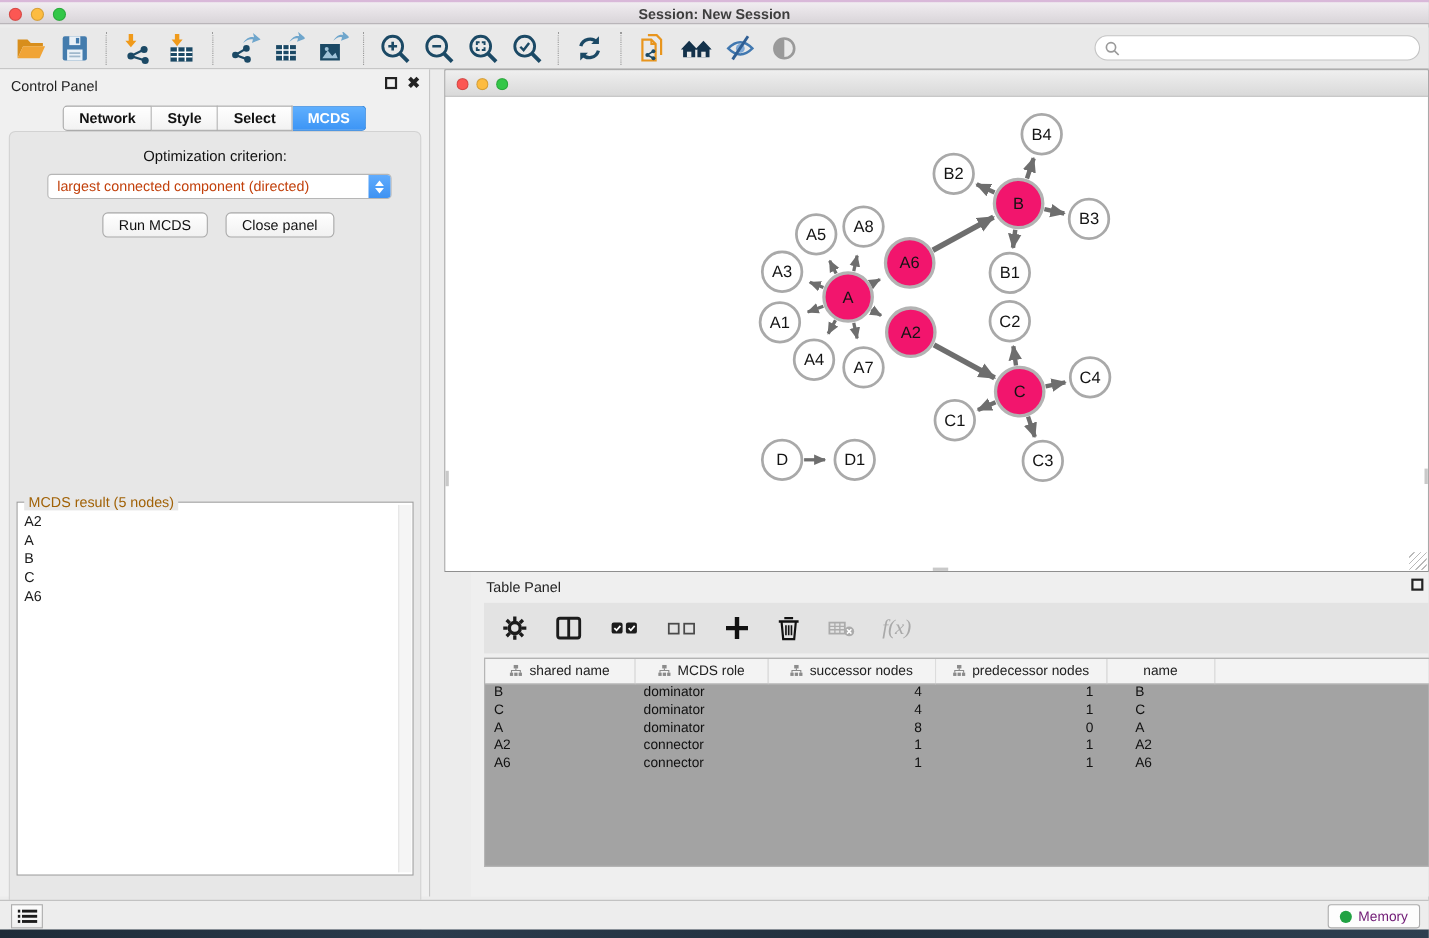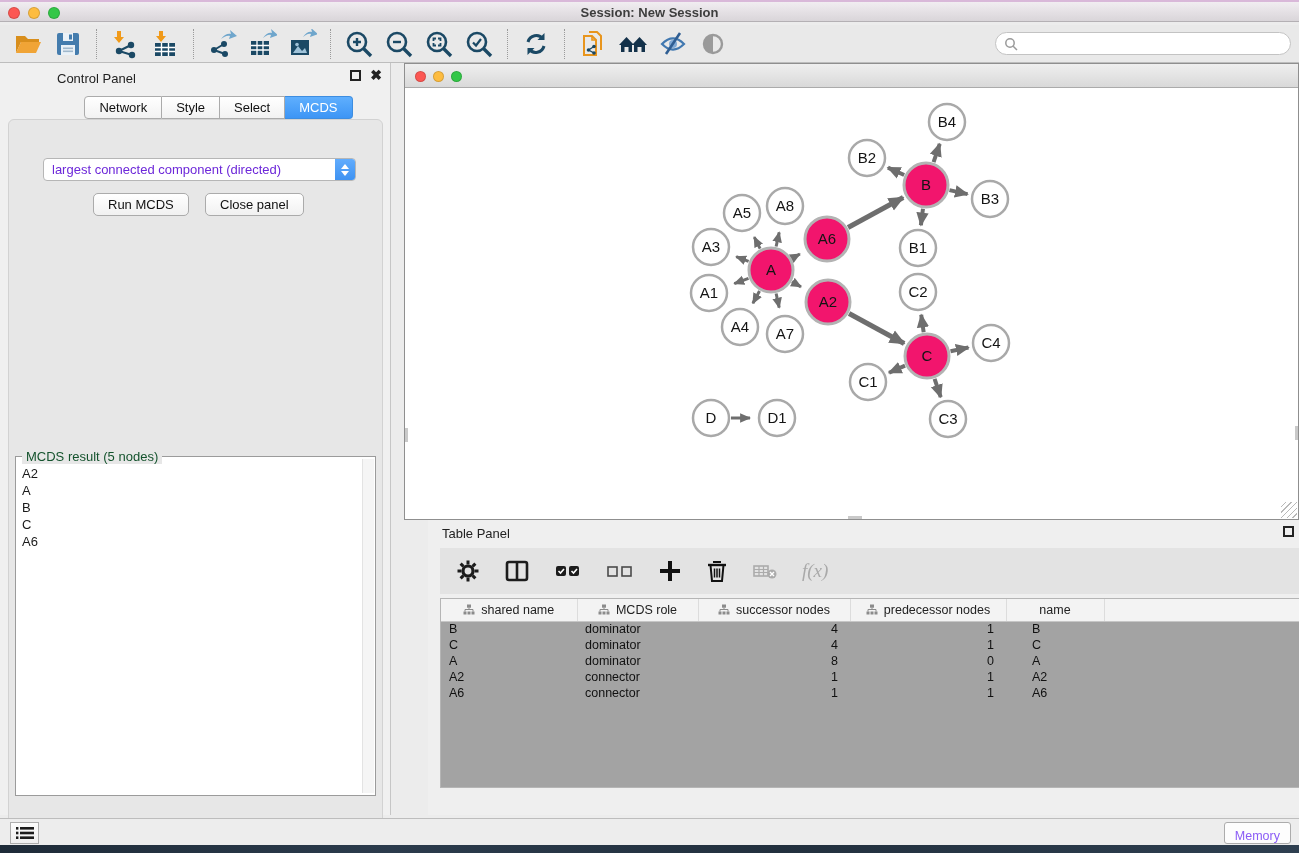--- a/index.html
+++ b/index.html
@@ -18,46 +18,46 @@
   
   .toolbar { position:absolute; left:0; top:25px; width:1299px; height:38px; background:#E9E9E9;
     border-bottom:1px solid #BDBDBD; display:flex; align-items:center; padding:0 8px; }
   .tb-ico { width:34px; height:32px; display:flex; align-items:center; justify-content:center; margin:0 3px; cursor:default; }
   .tb-sep { width:1px; height:30px; margin:0 8px; border-left:1px dotted #9a9a9a; }
   .searchbox { margin-left:auto; width:296px; height:23px; background:#fff; border:1px solid #C3C3C3; border-radius:12px;
     display:flex; align-items:center; padding:0 8px; }
   .searchbox input { border:none; outline:none; flex:1; font-size:12px; margin-left:5px; background:transparent; font-family:"Liberation Sans",sans-serif; }
 
   
-  .control-panel { position:absolute; left:0; top:63px; width:391px; height:752px; background:#F0F0F0; border-right:1px solid #C6C6C6;padding-left:47px; }
+  .control-panel { position:absolute; left:0; top:63px; width:391px; height:752px; background:#F0F0F0; border-right:1px solid #C6C6C6; }
   .cp-head { position:relative; height:30px; }
   .cp-title { position:absolute; left:10px; top:8px; font-size:13px; color:#222; }
   .panel-icons { position:absolute; right:8px; top:7px; display:flex; gap:9px; align-items:center; }
   .float-ico { width:11px; height:11px; border:2px solid #222; display:inline-block; }
   .close-ico { font-size:14px; font-weight:bold; color:#222; line-height:11px; }
   .seg-tabs { display:flex; justify-content:center; margin-top:3px; }
   .seg { border:1px solid #ABABAB; border-left:none; background:linear-gradient(#FFFFFF,#F2F2F2); padding:3px 14px;
-    font-size:13px; color:#111; cursor:default; }
+    font-size:13px; color:#111; cursor:default;font-weight:bold; }
   .seg:first-child { border-left:1px solid #ABABAB; border-radius:4px 0 0 4px; }
   .seg:last-child { border-radius:0 4px 4px 0; }
   .seg.sel { background:linear-gradient(#5FAFFE,#3D95F5); color:#fff; border-color:#3D8DE0; }
   .cp-inner { position:absolute; left:8px; top:56px; width:375px; height:741px; background:#E7E7E7;
     border:1px solid #D2D2D2; border-radius:6px; }
   .opt-label { text-align:center; margin-top:14px; font-size:13.5px; color:#111; }
   .dropdown { position:absolute; left:34px; top:38px; width:313px; height:23px; background:#fff;
     border:1px solid #B6B6B6; border-radius:4px; display:flex; align-items:center; cursor:default; }
-  .dropdown .dd-text { flex:1; padding-left:8px; font-size:13px; color:#6d28d9; white-space:nowrap; overflow:hidden; }
+  .dropdown .dd-text { flex:1; padding-left:8px; font-size:13px; color:#c2410c; white-space:nowrap; overflow:hidden; }
   .dd-step { width:20px; height:21px; border-radius:0 3px 3px 0; background:linear-gradient(#61ACFD,#3E92F2);
     display:flex; flex-direction:column; align-items:center; justify-content:center; gap:2px; }
   .dd-up { width:0; height:0; border-left:4px solid transparent; border-right:4px solid transparent; border-bottom:5px solid #fff; }
   .dd-dn { width:0; height:0; border-left:4px solid transparent; border-right:4px solid transparent; border-top:5px solid #fff; }
   .cp-btn { position:absolute; top:73px; height:23px; background:linear-gradient(#FFFFFF,#F1F1F1);
     border:1px solid #ABABAB; border-radius:5px; font-size:13px; color:#111; padding:0 14px; font-family:"Liberation Sans",sans-serif; }
   .result-group { position:absolute; left:6px; top:336px; width:361px; height:340px; background:#fff; border:1px solid #9B9B9B; }
-  .result-legend { position:absolute; top:-8px; left:6px; background:#E7E7E7; padding:0 4px; font-size:13px; color:#14532d; }
+  .result-legend { position:absolute; top:-8px; left:6px; background:#E7E7E7; padding:0 4px; font-size:13px; color:#a16207; }
   .result-list { position:absolute; left:1px; top:8px; bottom:2px; right:14px; overflow:hidden; font-size:13px; }
   .result-list div { padding:1px 0 1px 5px; line-height:15px; }
   .result-scroll { position:absolute; right:1px; top:2px; bottom:2px; width:12px; background:#F5F5F5; border-left:1px solid #E3E3E3; }
 
   
   .net-window { position:absolute; left:404px; top:63px; width:895px; height:457px; background:#fff; border:1px solid #8F8F8F; }
   .net-titlebar { position:relative; height:24px; background:linear-gradient(#EFEFEF,#D9D9D9); border-bottom:1px solid #ABABAB; }
   .net-titlebar .lights { top:7px; left:10px; gap:7px; }
   .net-titlebar .light { width:11px; height:11px; }
   .net-title { position:absolute; left:0; right:0; top:5px; text-align:center; font-size:12.5px; color:#333; }
@@ -85,21 +85,21 @@
   td.num { text-align:right; padding-right:12px; }
   td.namecol { padding-left:26px; }
   .bottom-tabs { position:absolute; left:0; width:895px; top:266px; display:flex; justify-content:center; }
   .bottom-tabs .seg { padding:3px 16px; font-size:13.5px; }
 
   
   .statusbar { position:absolute; left:0; top:818px; width:1299px; height:27px; background:#EDEDED; border-top:1px solid #BDBDBD; }
   .list-btn { position:absolute; left:10px; top:3px; width:29px; height:22px; background:linear-gradient(#FCFCFC,#EFEFEF);
     border:1px solid #ADADAD; display:flex; align-items:center; justify-content:center; }
   .mem-btn { position:absolute; right:8px; top:3px; height:22px; background:#FDFDFD; border:1px solid #ACACAC;
-    border-radius:3px; display:flex; align-items:center; gap:6px; padding:0 10px; font-size:12.5px; color:#8b5cf6;flex-direction:column; }
+    border-radius:3px; display:flex; align-items:center; gap:6px; padding:0 10px; font-size:12.5px; color:#701a75; }
   .mem-dot { width:11px; height:11px; border-radius:50%; background:#21A243; }
   .wallpaper { position:absolute; left:0; top:845px; width:1299px; height:8px;
     background:linear-gradient(90deg,#1E2B38,#2B3B4C 30%,#22303E 60%,#2E3F50); }
 </style>
 </head>
 <body>
 
 <div class="app">
 
   <div class="titlebar">
@@ -258,20 +258,21 @@
         <span class="close-ico">✖</span>
       </span>
     </div>
     <div class="seg-tabs" id="cp-tabs">
         <span class="seg">Network</span>
         <span class="seg">Style</span>
         <span class="seg">Select</span>
         <span class="seg sel">MCDS</span>
       </div>
     <div class="cp-inner">
+      <div class="opt-label">Optimization criterion:</div>
       <div class="dropdown">
         <span class="dd-text">largest connected component (directed)</span>
         <span class="dd-step">
             <span class="dd-up"></span>
             <span class="dd-dn"></span>
           </span>
       </div>
       <button class="cp-btn" style="left:84px;">Run MCDS</button>
       <button class="cp-btn" style="left:196px;">Close panel</button>
       <div class="result-group">

